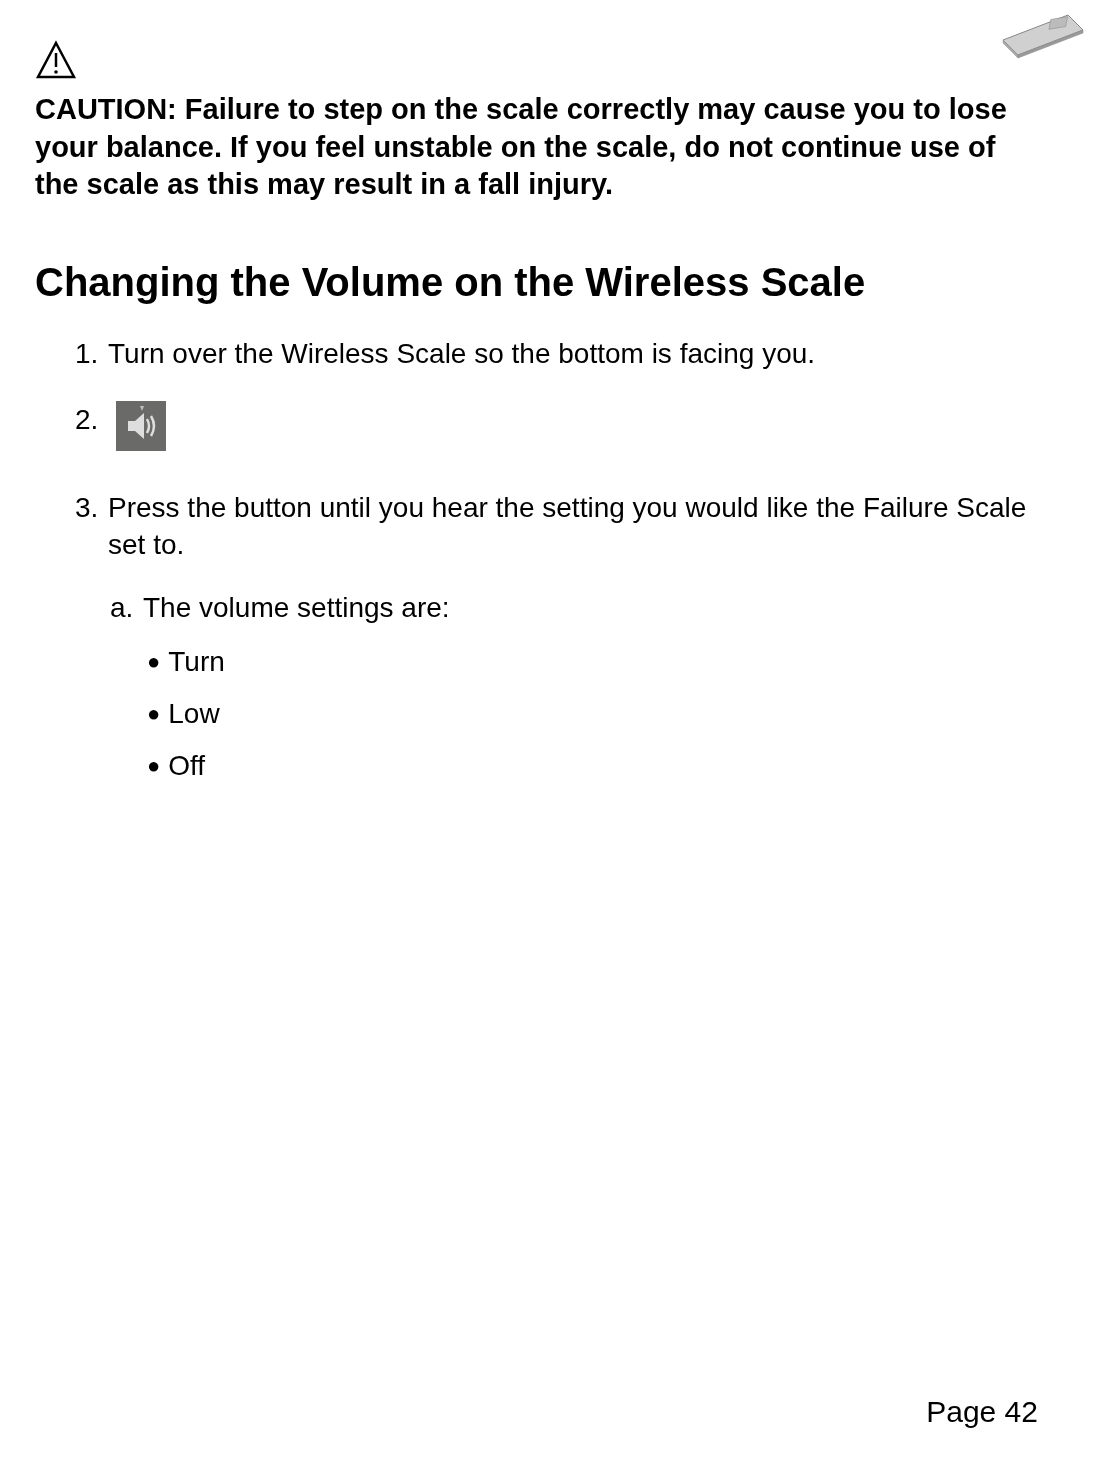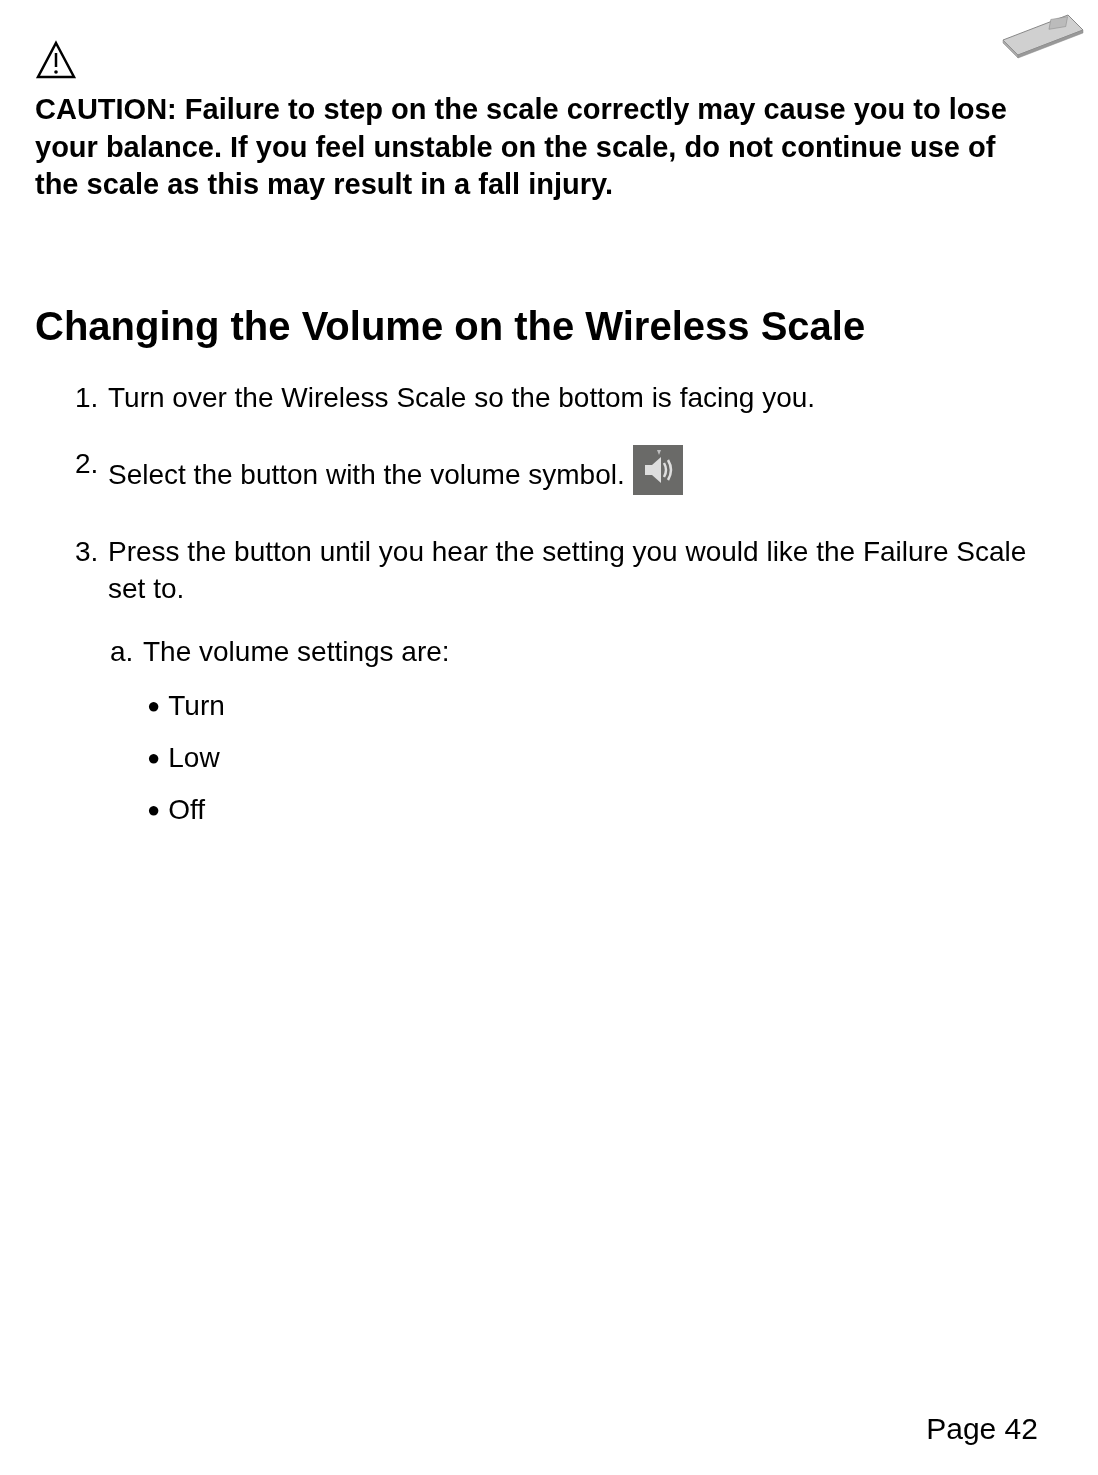--- a/index.html
+++ b/index.html
@@ -21,21 +21,21 @@
       right: 5px;
     }
     .caution-icon {
       margin-top: 20px;
       margin-bottom: 5px;
     }
     .caution-text {
       font-size: 29px;
       font-weight: bold;
       line-height: 1.3;
-      margin-bottom: 100px;
+      margin-bottom: 56px;
       padding-right: 40px;
     }
     .section-heading {
       font-size: 40px;
       font-weight: bold;
       margin-bottom: 30px;
     }
     .numbered-list {
       list-style: none;
       padding-left: 40px;
@@ -87,21 +87,21 @@
       display: flex;
       align-items: center;
     }
     .bullet-dot {
       font-size: 22px;
       margin-right: 8px;
       line-height: 1;
     }
     .page-number {
       position: absolute;
-      bottom: 29px;
+      bottom: 46px;
       right: 60px;
       font-size: 30px;
       margin-top: 30px;
     }
   </style>
 </head>
 <body>
 
 <div class="header-image">
   <svg width="120" height="55" viewBox="0 0 120 55">
@@ -127,21 +127,20 @@
 <h2 class="section-heading">Changing the Volume on the Wireless Scale</h2>
 
 <ol class="numbered-list">
   <li class="numbered-item">
     <span class="num">1.</span>
     <span class="content">Turn over the Wireless Scale so the bottom is facing you.</span>
   </li>
   <li class="numbered-item">
     <span class="num">2.</span>
     <span class="content item-with-icon">
-      <span>Select the button with the volume symbol.</span>
       <span class="volume-icon">
         <svg width="50" height="50" viewBox="0 0 50 50">
           <rect x="0" y="0" width="50" height="50" fill="#6a6a68"></rect>
           <polygon points="12,20 19,20 28,12 28,38 19,30 12,30" fill="#dedede"></polygon>
           <polygon points="24,5 28,5 26,10" fill="#c0c0c0"></polygon>
           <path d="M 31 18 Q 35 25 31 32" fill="none" stroke="#dedede" stroke-width="2.5"></path>
           <path d="M 35 15 Q 41 25 35 35" fill="none" stroke="#dedede" stroke-width="2.5"></path>
         </svg>
       </span>
     </span>

